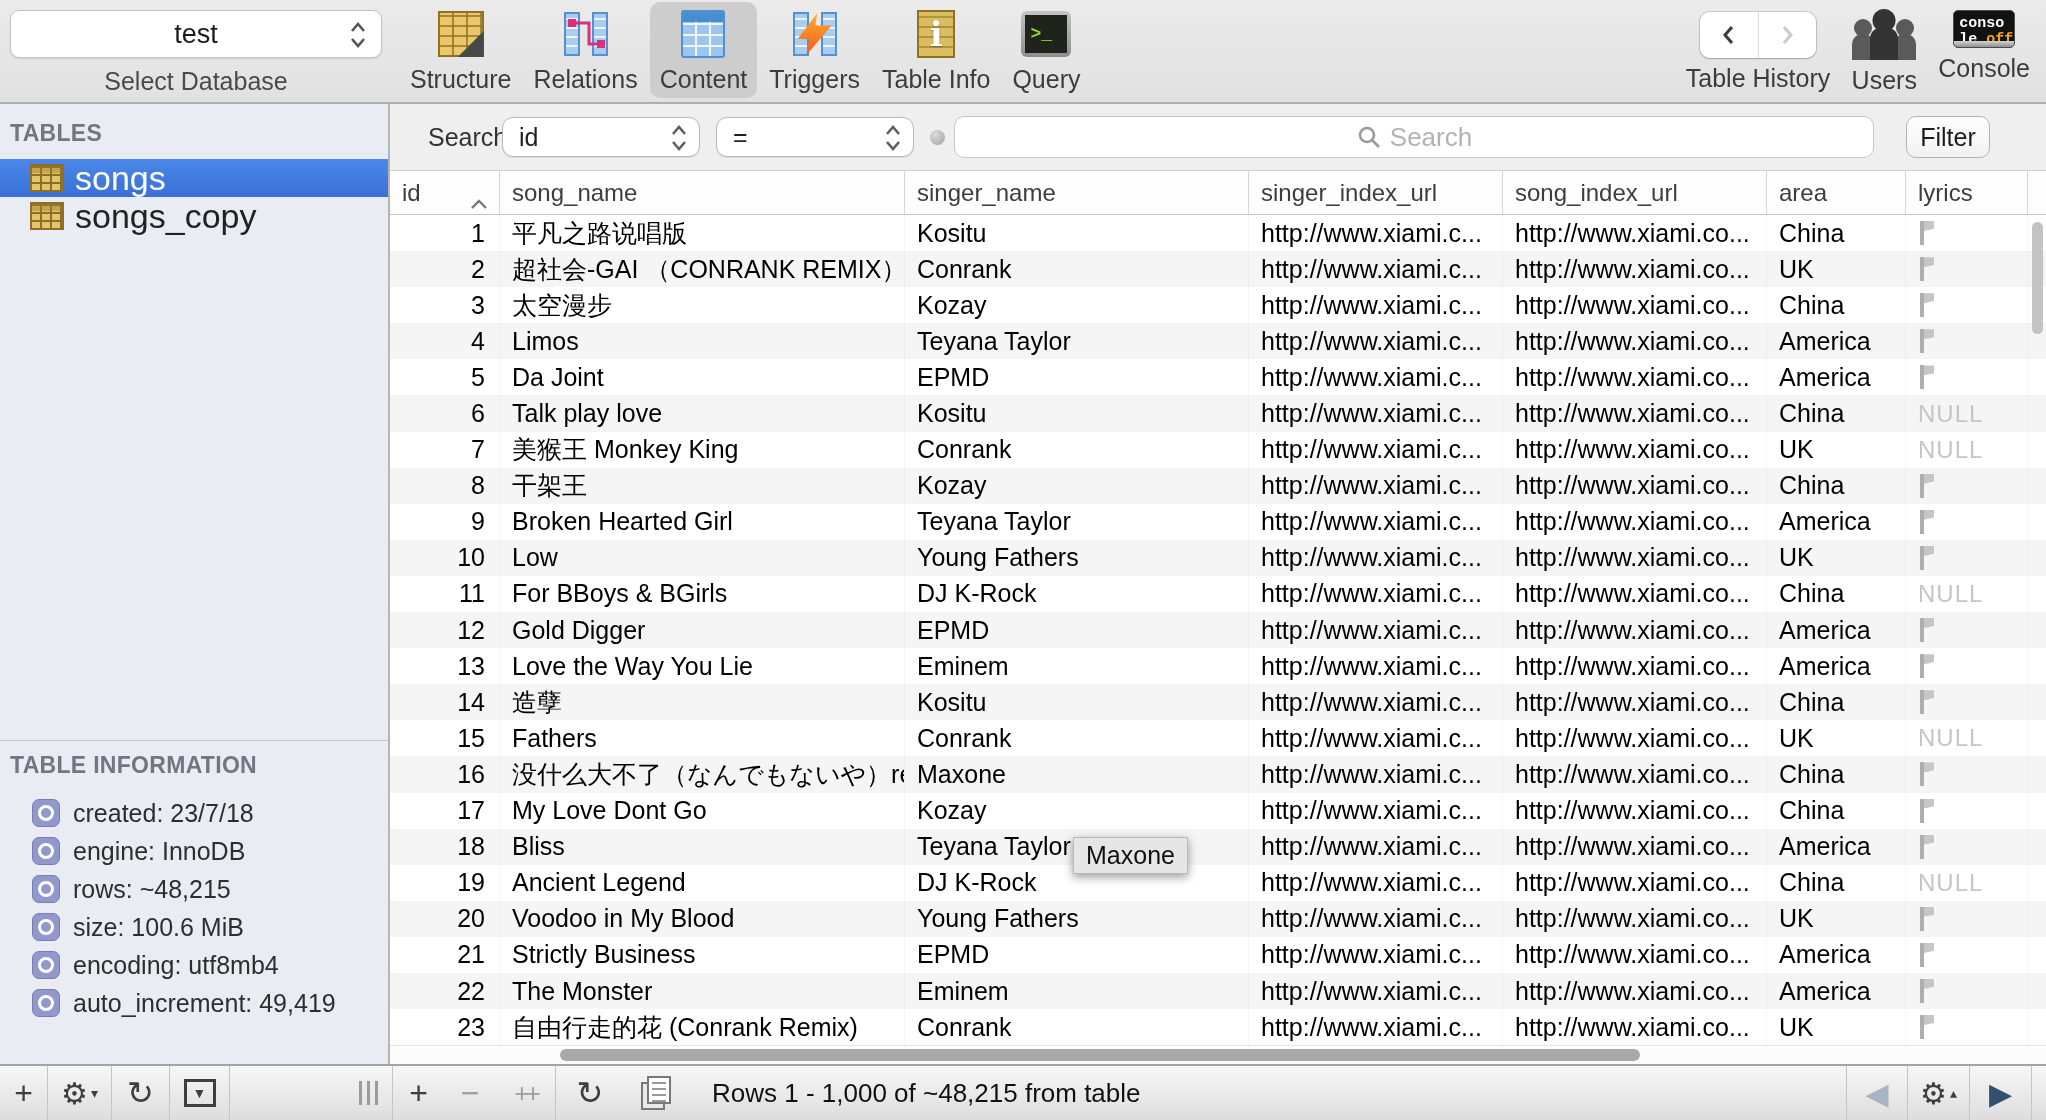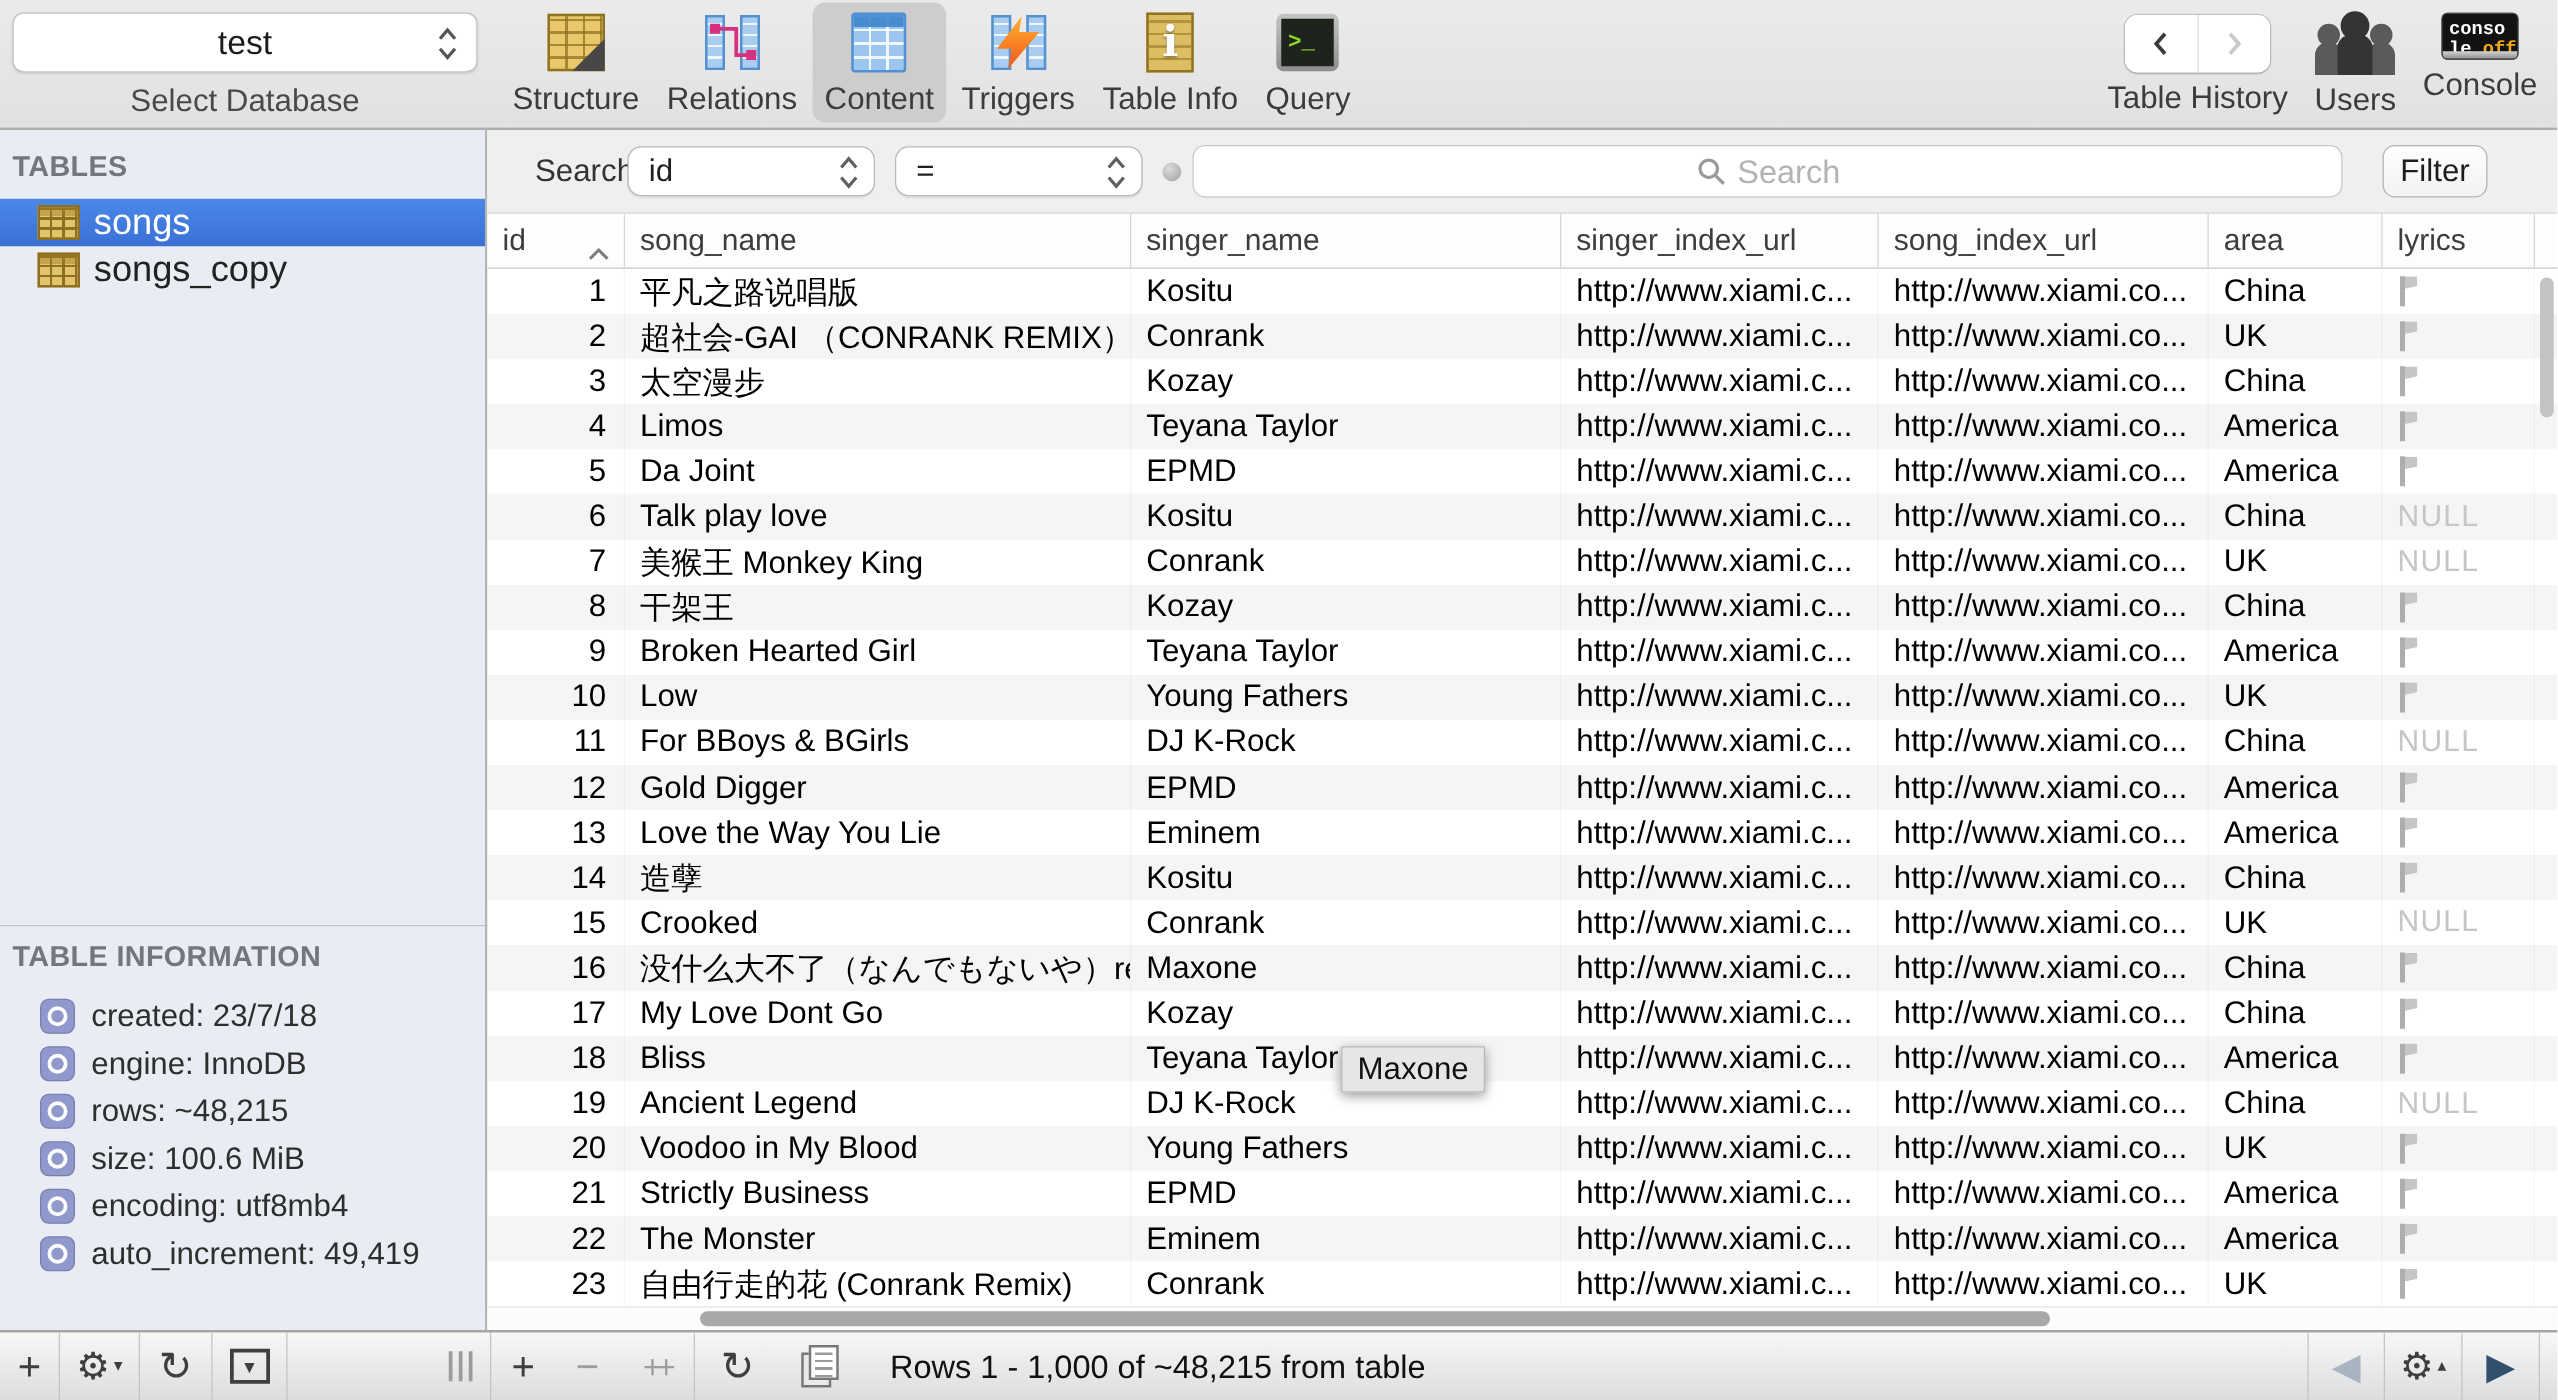--- a/index.html
+++ b/index.html
@@ -75,21 +75,21 @@
   .console-ico .off{color:#f2a71b;}
   .console-ico::after{content:"";position:absolute;bottom:0;left:0;right:0;height:6px;background:linear-gradient(#d4d4d4,#8f8f8f);}
 
   
   .sidebar{position:absolute;left:0;top:104px;width:390px;height:960px;background:#e9ecf2;
            border-right:2px solid #b5b5b5;box-sizing:border-box;}
   .sb-h{position:absolute;left:10px;font-size:23px;font-weight:bold;color:#72767e;letter-spacing:.3px;text-align:center;}
   .sb-h.tables{top:16px;}
   .sb-h.info{top:648px;}
   .tables-list{position:absolute;top:55px;left:0;right:0;}
-  .tbl-row{height:38px;display:flex;align-items:center;padding-left:30px;font-size:29px;color:#222;}
+  .tbl-row{height:38px;display:flex;align-items:center;padding-left:30px;font-size:34px;color:#222;}
   .tbl-row.sel{background:linear-gradient(#4a88e8,#3a70d6);color:#fff;}
   .tbl-ico{width:34px;height:28px;margin-right:11px;flex:0 0 auto;background:#e3c36b;border:2px solid #8d7023;box-sizing:border-box;
       background-image:linear-gradient(rgba(160,125,40,.45) 0 7px,transparent 7px),
                        repeating-linear-gradient(0deg,transparent 0 6px,#8d7023 6px 8px),
                        repeating-linear-gradient(90deg,transparent 0 8px,#8d7023 8px 10px);}
   .sb-div{position:absolute;top:636px;left:0;right:0;height:1px;background:#c5c5c5;}
   .info-list{position:absolute;top:690px;left:0;right:0;}
   .info-row{height:38px;display:flex;align-items:center;padding-left:32px;font-size:25px;color:#2e2e2e;}
   .info-ico{width:28px;height:28px;border-radius:7px;background:#9198cb;border:1px solid #767eb4;
       margin-right:13px;position:relative;box-sizing:border-box;flex:0 0 auto;}
@@ -528,21 +528,21 @@
           <div class="g-cell" style="width: 344px;">Kositu</div>
           <div class="g-cell" style="width: 254px;">http://www.xiami.c...</div>
           <div class="g-cell" style="width: 264px;">http://www.xiami.co...</div>
           <div class="g-cell" style="width: 139px;">China</div>
           <div class="g-cell" style="width: 122px;">
             <span class="flag"></span>
           </div>
         </div>
         <div class="g-row">
           <div class="g-cell c-id" style="width: 110px;">15</div>
-          <div class="g-cell" style="width: 405px;">Crooked</div>
+          <div class="g-cell" style="width: 405px;">Fathers</div>
           <div class="g-cell" style="width: 344px;">Conrank</div>
           <div class="g-cell" style="width: 254px;">http://www.xiami.c...</div>
           <div class="g-cell" style="width: 264px;">http://www.xiami.co...</div>
           <div class="g-cell" style="width: 139px;">UK</div>
           <div class="g-cell" style="width: 122px;">
             <span class="nullv">NULL</span>
           </div>
         </div>
         <div class="g-row alt">
           <div class="g-cell c-id" style="width: 110px;">16</div>

